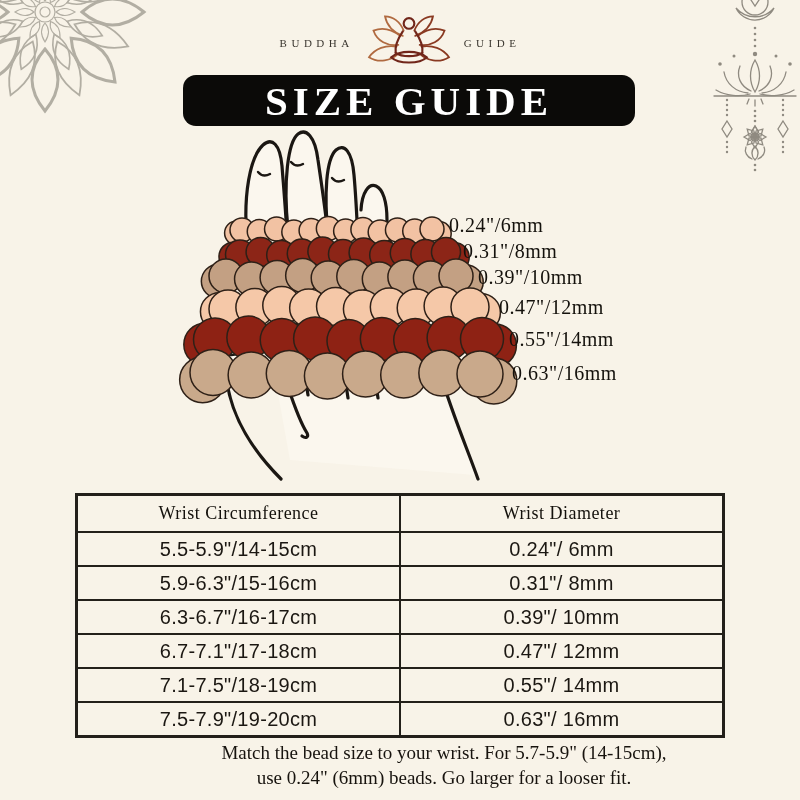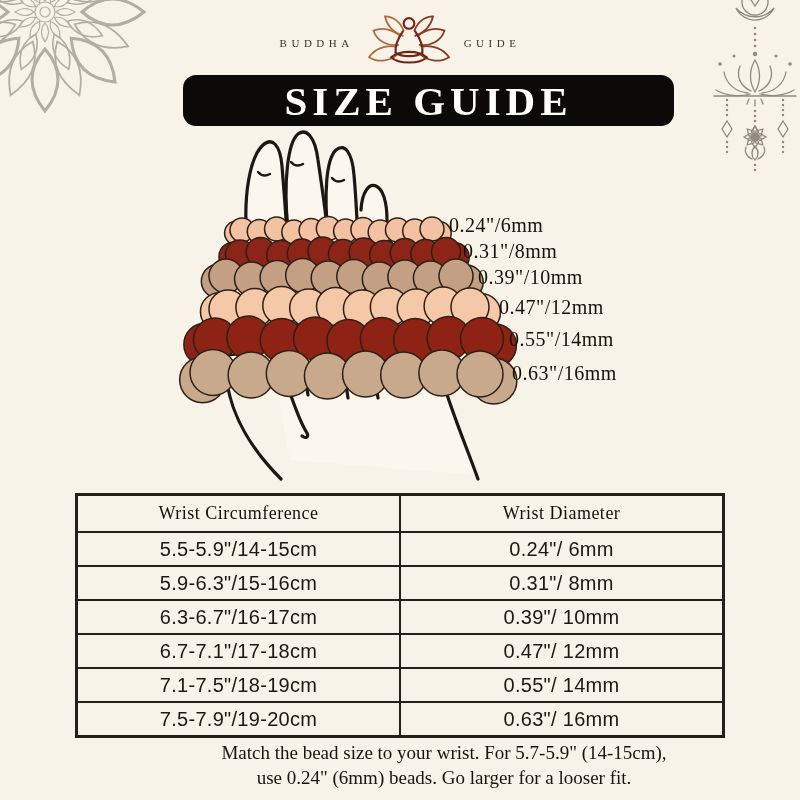--- a/index.html
+++ b/index.html
@@ -13,21 +13,21 @@
   .ornament{left:690px;top:-6px;}
   .logo{
     position:absolute;left:0;top:14px;width:100%;height:58px;
     display:flex;align-items:center;justify-content:center;gap:10px;
   }
   .logo .word{
     font-size:11px;letter-spacing:4.5px;color:#3a362f;font-weight:500;
   }
   .logo svg{position:static;flex:0 0 auto;}
   .banner{
-    position:absolute;left:183px;top:75px;width:491px;height:51px;
+    position:absolute;left:183px;top:75px;width:452px;height:51px;
     background:#0b0a08;border-radius:13px;
     display:flex;align-items:center;justify-content:center;
   }
   .banner span{
     font-family:"Liberation Serif",serif;font-weight:bold;font-size:41px;
     letter-spacing:5px;color:#ffffff;white-space:nowrap;
   }
   .hand{left:170px;top:130px;}
   .bead-label{
     position:absolute;font-family:"Liberation Serif",serif;font-size:20px;

